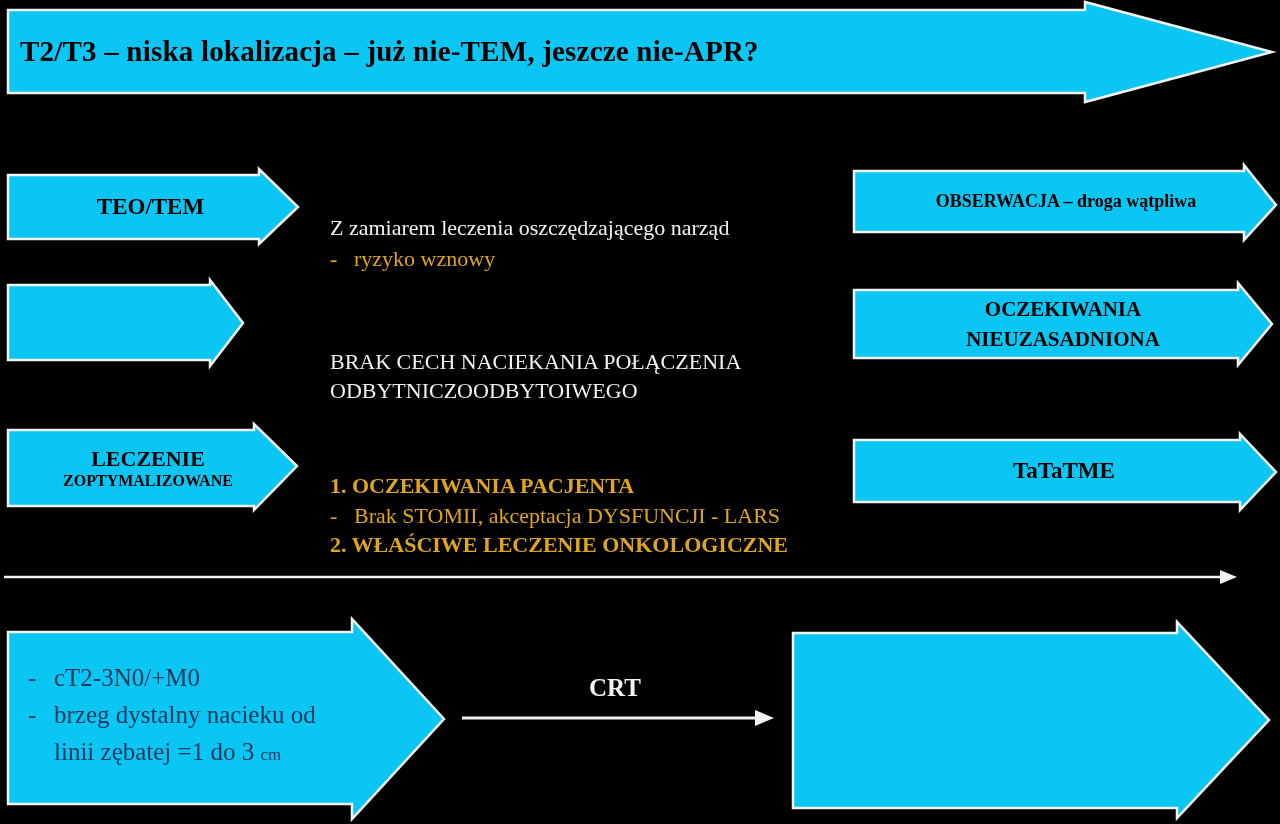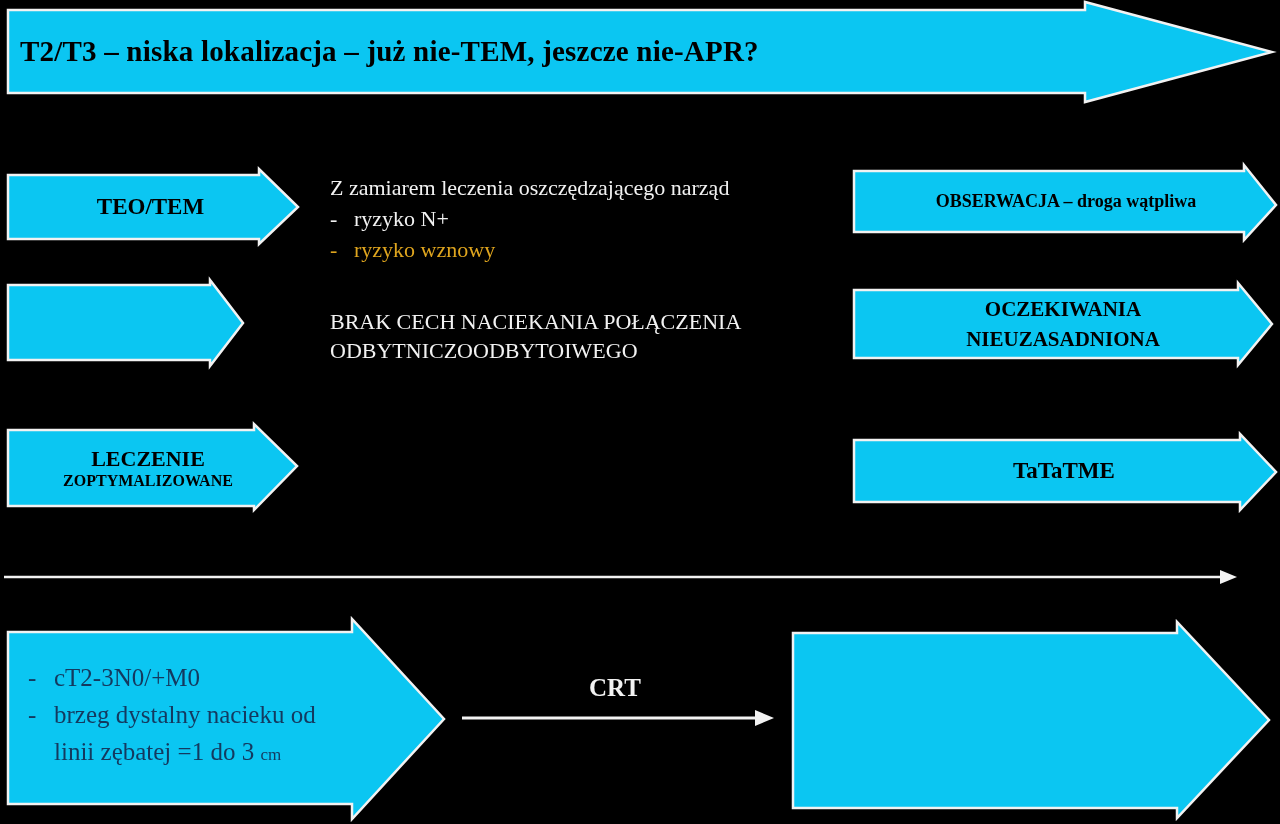--- a/index.html
+++ b/index.html
@@ -25,21 +25,21 @@
     font-size:29px;font-weight:bold;color:var(--text-black);letter-spacing:.2px;}
   .arrow-label{font-weight:bold;color:var(--text-black);margin-left:17px;}
   .lbl-teo{left:8px;top:175px;width:251px;height:64px;font-size:23px;}
   .lbl-apr{left:8px;top:285px;width:202px;height:75px;font-size:23px;}
   .lbl-leczenie{left:8px;top:430px;width:246px;height:76px;}
   .lbl-leczenie .l1{font-size:22px;line-height:24px;}
   .lbl-leczenie .l2{font-size:16px;line-height:19px;}
   .lbl-obserwacja{left:854px;top:171px;width:390px;height:61px;font-size:18px;}
   .lbl-kwalifikacja{left:854px;top:290px;width:384px;height:68px;font-size:21px;line-height:30px;}
   .lbl-tatatme{left:854px;top:440px;width:386px;height:62px;font-size:23px;}
-  .notes{color:var(--text-white);font-size:22px;line-height:31px;}
+  .notes{color:var(--text-white);font-size:22px;line-height:31px;margin-top:40px;}
   .notes1{left:330px;top:172px;width:480px;}
   .notes2{left:330px;top:307px;width:480px;line-height:29px;}
   .notes3{left:330px;top:431px;width:520px;line-height:29.5px;color:var(--text-gold);}
   .bold{font-weight:bold;}
   .gold{color:var(--text-gold);}
   .dash{display:inline-block;width:26px;}
   .dash-sm{display:inline-block;width:24px;}
   .bl-text{left:28px;top:659px;width:330px;color:var(--text-navy);font-size:25px;line-height:37px;}
   .bl-text .indent{padding-left:26px;}
   .unit{font-size:17px;}
@@ -68,21 +68,20 @@
     <polygon class="head" points="755,710 774,718 755,726"></polygon>
     <polygon class="arrow" points="793,633 1177,633 1177,622 1269,720 1177,818 1177,808 793,808"></polygon>
   </svg>
 
   <div class="txt title-text">T2/T3 – niska lokalizacja – już nie-TEM, jeszcze nie-APR?</div>
 
   <div class="txt center arrow-label lbl-teo">TEO/TEM</div>
 
   <div class="txt notes notes1">
     <div>Z zamiarem leczenia oszczędzającego narząd</div>
-    <div><span class="dash-sm">-</span><span>ryzyko N+</span></div>
     <div class="gold"><span class="dash-sm">-</span><span>ryzyko wznowy</span></div>
   </div>
 
   <div class="txt center arrow-label lbl-obserwacja">OBSERWACJA – droga wątpliwa</div>
 
 
   <div class="txt notes notes2">
     <div>BRAK CECH NACIEKANIA POŁĄCZENIA</div>
     <div>ODBYTNICZOODBYTOIWEGO</div>
   </div>
@@ -90,20 +89,25 @@
   <div class="txt center arrow-label lbl-kwalifikacja">
     <div>OCZEKIWANIA</div>
     <div>NIEUZASADNIONA</div>
   </div>
 
   <div class="txt center arrow-label lbl-leczenie">
     <div class="l1">LECZENIE</div>
     <div class="l2">ZOPTYMALIZOWANE</div>
   </div>
 
+  <div class="txt notes notes3">
+    <div class="bold">1. OCZEKIWANIA PACJENTA</div>
+    <div><span class="dash-sm">-</span><span>Brak STOMII, akceptacja DYSFUNCJI - LARS</span></div>
+    <div class="bold">2. WŁAŚCIWE LECZENIE ONKOLOGICZNE</div>
+  </div>
 
   <div class="txt center arrow-label lbl-tatatme">TaTaTME</div>
 
   <div class="txt bl-text">
     <div><span class="dash">-</span><span>cT2-3N0/+M0</span></div>
     <div><span class="dash">-</span><span>brzeg dystalny nacieku od</span></div>
     <div class="indent"><span>linii zębatej =1 do 3</span>&nbsp;<span class="unit">cm</span></div>
   </div>
 
   <div class="txt crt">CRT</div>

